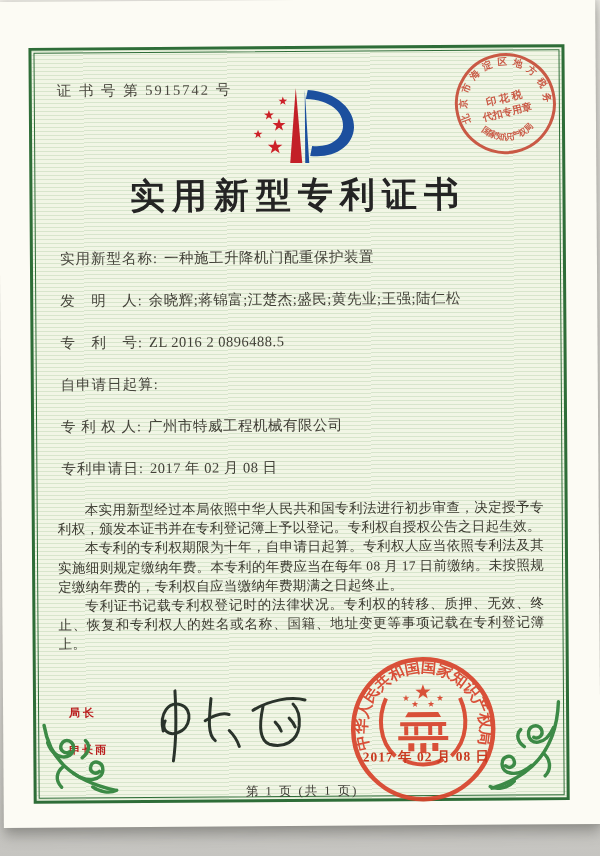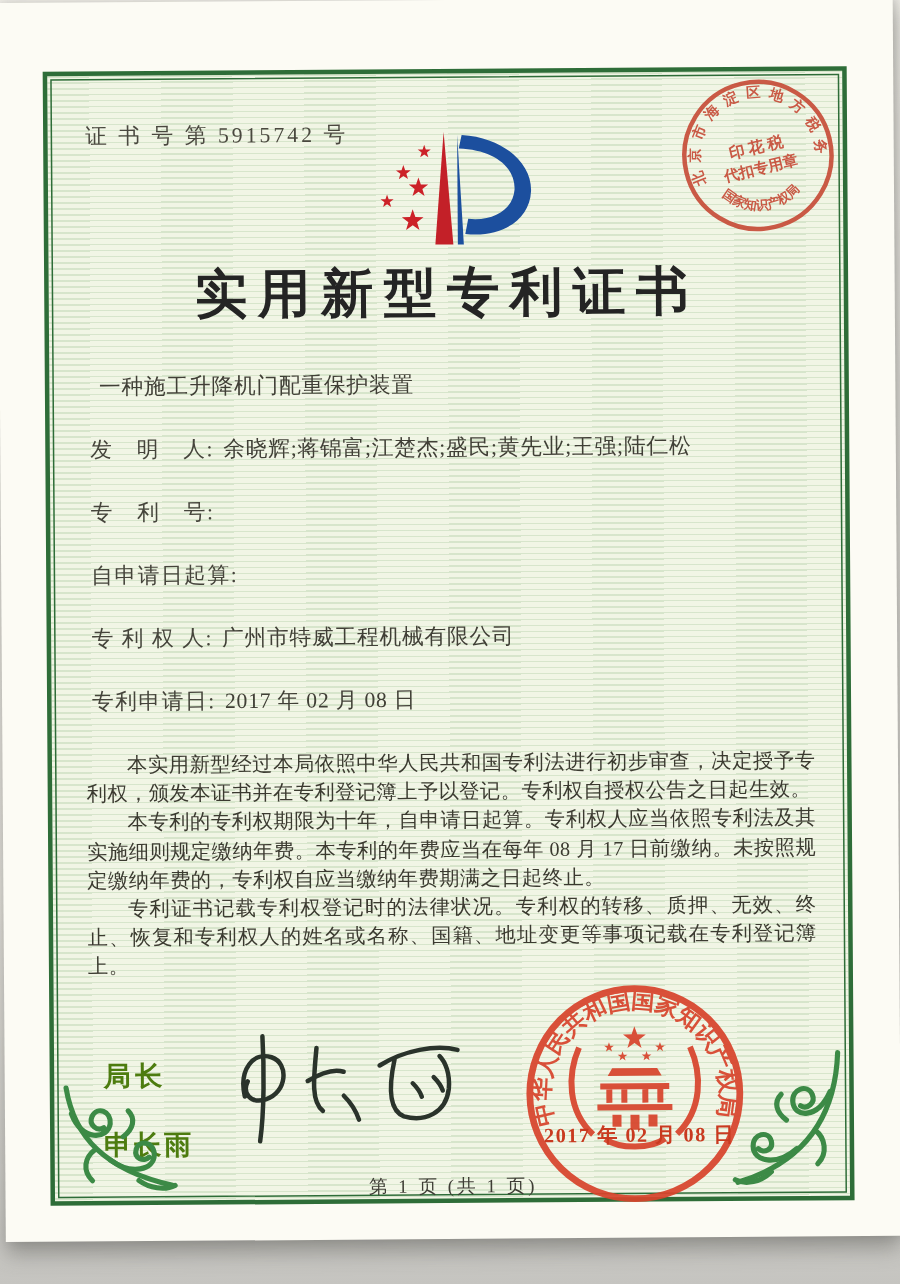--- a/index.html
+++ b/index.html
@@ -34,21 +34,21 @@
   }
   .fields{position:absolute;left:60px;top:246px;width:478px;}
   .frow{display:flex;margin-bottom:20px;font-size:14.5px;color:#45443b;line-height:22px;}
   .frow .lab{white-space:pre;letter-spacing:1px;}
   .frow .val{margin-left:6px;letter-spacing:.5px;color:#403f36;}
   .bodytext{
     position:absolute;left:56px;top:499px;width:486px;
     font-size:13.5px;line-height:19.2px;color:#3b3a30;text-align:justify;letter-spacing:.3px;
   }
   .bodytext p{margin:0;text-indent:2em;}
-  .signer{position:absolute;left:66px;top:704px;font-size:18px;color:#4d7c0f;letter-spacing:3px;font-weight:bold;}
+  .signer{position:absolute;left:66px;top:704px;font-size:11px;color:#b91c1c;letter-spacing:3px;font-weight:bold;}
   .signer .nm{margin-top:22px;letter-spacing:2px;}
   .sig{position:absolute;left:142px;top:684px;}
   .seal{position:absolute;left:345px;top:655px;opacity:.93;}
   .sealdate{
     position:absolute;left:358px;top:749px;width:130px;text-align:center;
     font-size:13.5px;font-weight:bold;color:#c93a20;letter-spacing:1px;white-space:nowrap;
   }
   .footer{
     position:absolute;left:0;top:783px;width:100%;text-align:center;
     font-size:12.5px;color:#3e3d35;letter-spacing:2px;
@@ -102,28 +102,30 @@
       </text>
       <text x="55" y="53" text-anchor="middle" font-size="10.5" font-weight="bold" fill="#c54531">印 花 税</text>
       <text x="55" y="67" text-anchor="middle" font-size="10" font-weight="bold" fill="#c54531">代扣专用章</text>
     </svg>
   </div>
 
   <div class="title">实用新型专利证书</div>
 
   <div class="fields">
     <div class="frow">
+      <span class="lab">实用新型名称:</span>
       <span class="val">一种施工升降机门配重保护装置</span>
     </div>
     <div class="frow">
       <span class="lab">发　明　人:</span>
       <span class="val">余晓辉;蒋锦富;江楚杰;盛民;黄先业;王强;陆仁松</span>
     </div>
     <div class="frow">
       <span class="lab">专　利　号:</span>
+      <span class="val">ZL 2016 2 0896488.5</span>
     </div>
     <div class="frow">
       <span class="lab">自申请日起算:</span>
     </div>
     <div class="frow">
       <span class="lab">专 利 权 人:</span>
       <span class="val">广州市特威工程机械有限公司</span>
     </div>
     <div class="frow">
       <span class="lab">专利申请日:</span>

